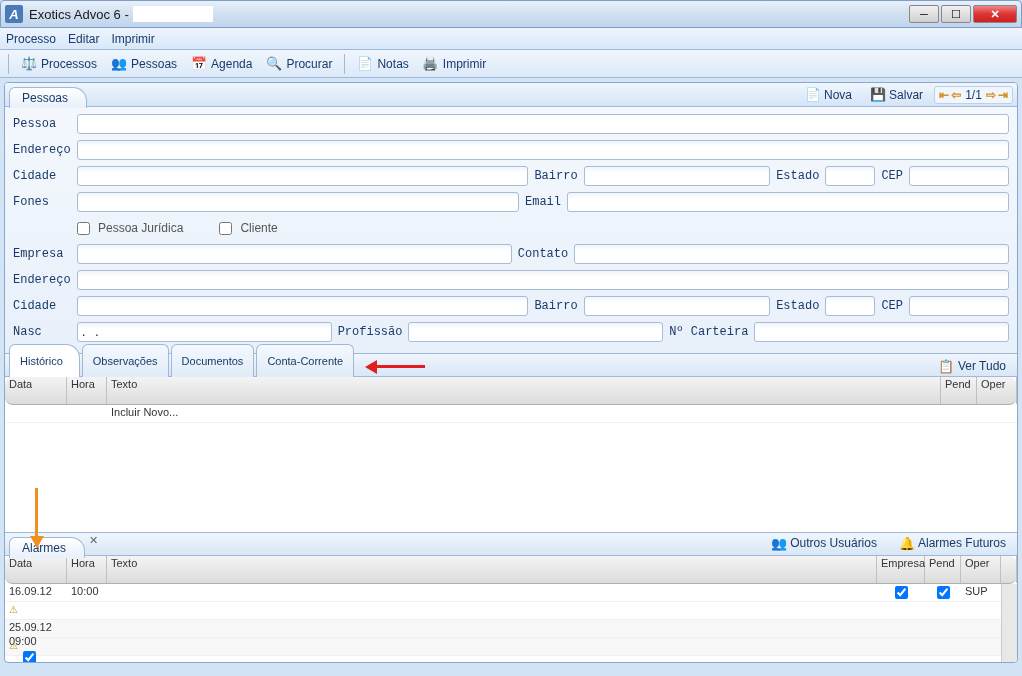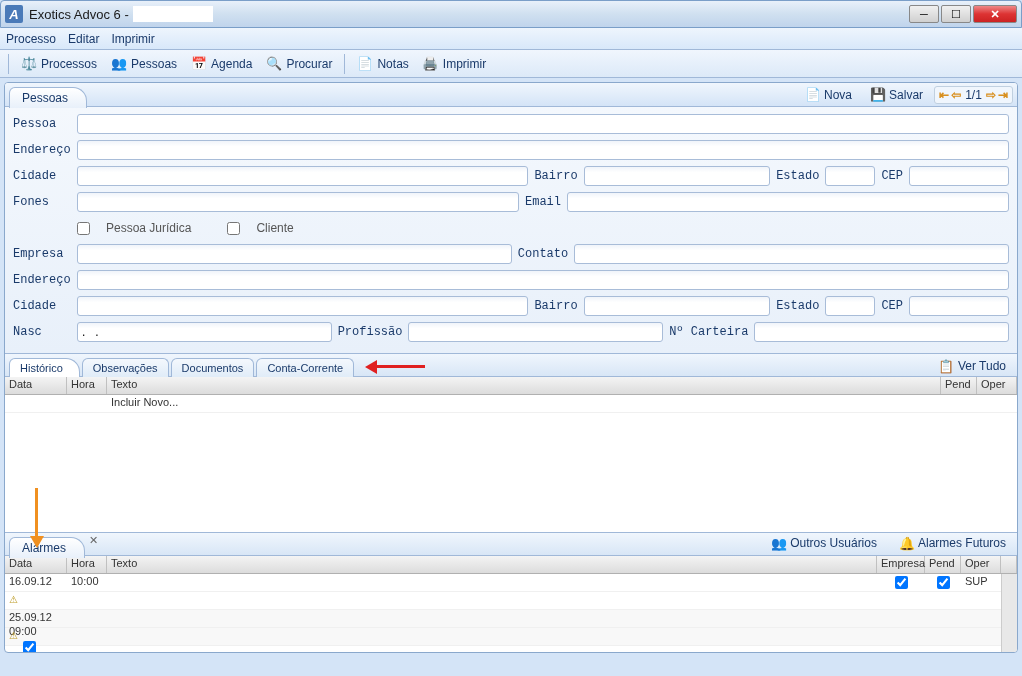--- a/index.html
+++ b/index.html
@@ -36,41 +36,41 @@
 .nav-arrows { display: flex; align-items: center; gap: 2px; border: 1px solid #c0d0e0; background: #f0f6fd; padding: 1px 4px; border-radius: 3px; }
 .nav-arrows .arr { color: #d89020; font-weight: bold; cursor: pointer; font-size: 12px; }
 .nav-arrows .counter { color: #1a3a6a; margin: 0 2px; }
 
 
 .form-pane { padding: 6px 8px; background: linear-gradient(to bottom, #f4f8fd, #e8f0fa); }
 .form-row { display: flex; align-items: center; gap: 6px; margin-bottom: 4px; height: 22px; }
 .form-label { color: #1a3a6a; width: 58px; text-align: left; font-family: Liberation Mono, monospace; }
 .form-input { flex: 1; height: 20px; border: 1px solid #a8bcd8; border-radius: 3px; background: linear-gradient(to bottom, #f0f4fa, #fff 30%); padding: 0 4px; }
 .form-input.white { background: #fff; }
-.form-checkbox { display: flex; align-items: center; gap: 16px; color: #555; margin-right: 30px; }
+.form-checkbox { display: flex; align-items: center; gap: 8px; color: #555; margin-right: 30px; }
 .form-checkbox input { width: 13px; height: 13px; }
 
 
 .tabs-row { height: 24px; background: linear-gradient(to bottom, #f0f6fd, #d8e6f6); border-top: 1px solid #a0b8d8; border-bottom: 1px solid #a0b8d8; display: flex; align-items: flex-end; padding: 0 4px; position: relative; }
-.tab { background: linear-gradient(to bottom, #f4f8fd, #e0ecf8); border: 1px solid #a0b8d8; border-bottom: none; border-radius: 6px 6px 0 0; padding: 3px 10px; margin-right: 2px; color: #1a3a6a; cursor: pointer; position: relative; top: 1px; font-size: 11px; }
+.tab { background: linear-gradient(to bottom, #f4f8fd, #e0ecf8); border: 1px solid #a0b8d8; border-bottom: none; border-radius: 6px 6px 0 0; padding: 10px 10px; margin-right: 2px; color: #1a3a6a; cursor: pointer; position: relative; top: 1px; font-size: 11px; }
 .tab.active { background: #fff; }
 .tab.curved { border-radius: 6px 14px 0 0; padding-right: 16px; }
 
 
 .red-arrow { position: absolute; left: 360px; top: 6px; width: 60px; height: 14px; }
 .red-arrow::before { content: ''; position: absolute; left: 10px; top: 5px; width: 50px; height: 3px; background: #e02020; }
 .red-arrow::after { content: ''; position: absolute; left: 0; top: 0; border-right: 12px solid #e02020; border-top: 7px solid transparent; border-bottom: 7px solid transparent; }
 
 
 .orange-arrow { position: absolute; left: 30px; top: 488px; width: 14px; height: 60px; z-index: 10; }
 .orange-arrow::before { content: ''; position: absolute; left: 5px; top: 0; width: 3px; height: 48px; background: #f09020; }
 .orange-arrow::after { content: ''; position: absolute; left: 0; bottom: 0; border-top: 12px solid #f09020; border-left: 7px solid transparent; border-right: 7px solid transparent; }
 
 
-.grid-hdr { height: 18px; background: linear-gradient(to bottom, #f4f4f4, #dcdcdc); border-bottom: 1px solid #b0b0b0; display: flex; }
+.grid-hdr { height: 28px; background: linear-gradient(to bottom, #f4f4f4, #dcdcdc); border-bottom: 1px solid #b0b0b0; display: flex; border-radius: 8px; }
 .grid-hdr > div { border-right: 1px solid #c0c0c0; padding: 1px 4px; color: #333; font-size: 11px; }
 .grid-body { background: #fff; overflow-y: auto; }
 .grid-row { display: flex; height: 18px; border-bottom: 1px solid #f0f0f0; }
 .grid-row > div { padding: 1px 4px; color: #333; font-size: 11px; }
 .grid-row.alt { background: #f8f8f8; flex-direction: column; }
 .col-data { width: 62px; }
 .col-hora { width: 40px; }
 .col-texto { flex: 1; }
 .col-pend { width: 36px; }
 .col-oper { width: 40px; }

